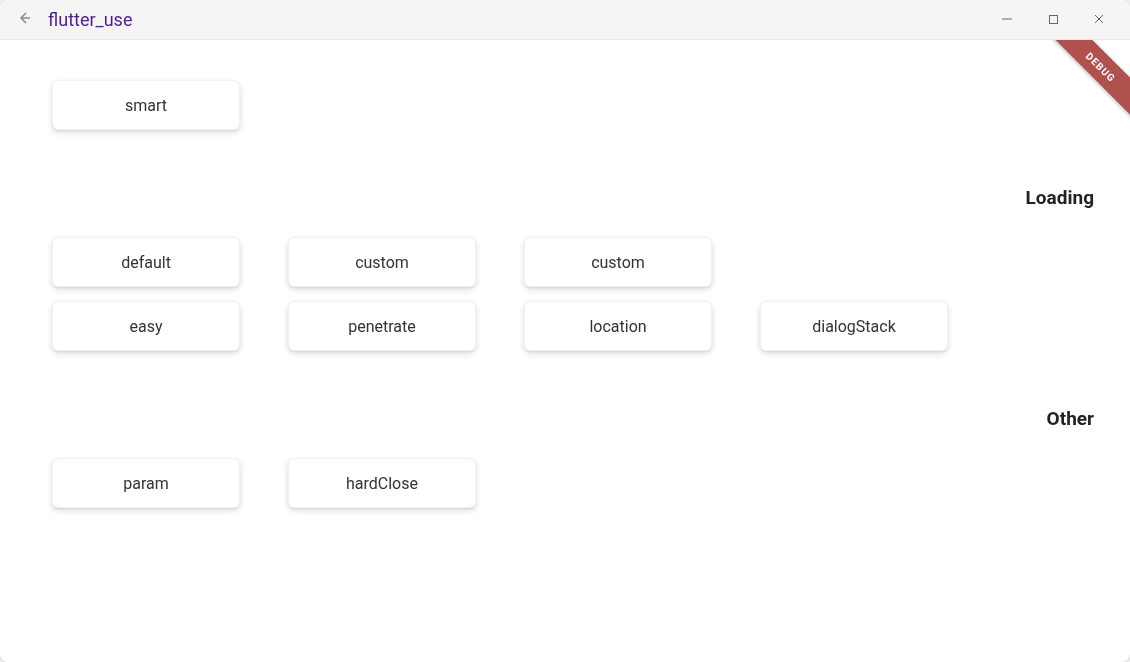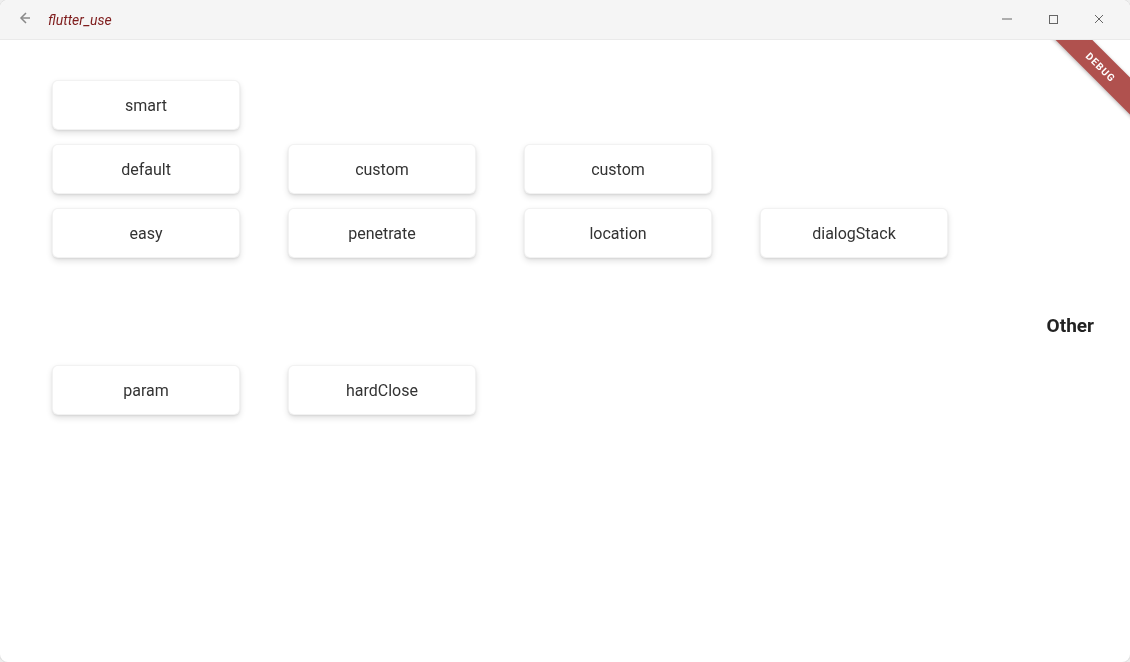--- a/index.html
+++ b/index.html
@@ -36,23 +36,22 @@
       width: 32px;
       height: 32px;
       display: flex;
       align-items: center;
       justify-content: center;
       cursor: pointer;
       color: #888;
     }
     .title {
       margin-left: 8px;
-      font-size: 14px;
-      color: #7f1d1d;
-      font-style: italic;
+      font-size: 18px;
+      color: #4c1d95;
     }
     .win-controls {
       margin-left: auto;
       display: flex;
     }
     .win-btn {
       width: 46px;
       height: 40px;
       display: flex;
       align-items: center;
@@ -166,20 +165,21 @@
   </div>
 
   <div class="content">
 
     <div class="btn-row first-row">
       <div class="card-btn">
         <span>smart</span>
       </div>
     </div>
 
+    <div class="section-title">Loading</div>
     <div class="btn-row">
       <div class="card-btn">
         <span>default</span>
       </div>
       <div class="card-btn">
         <span>custom</span>
       </div>
       <div class="card-btn">
         <span>custom</span>
       </div>

